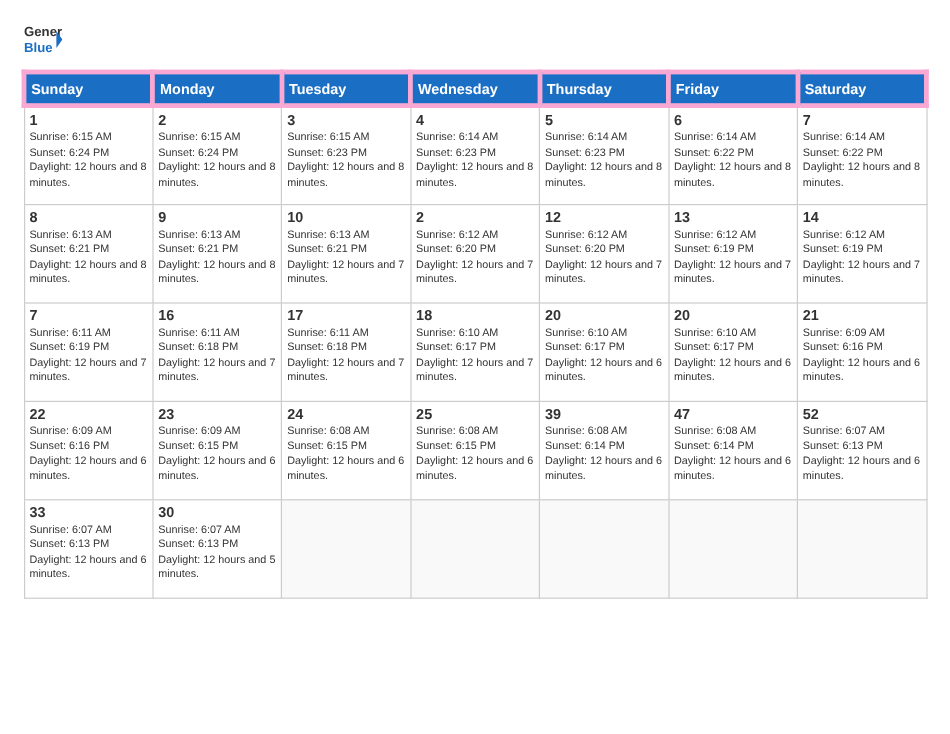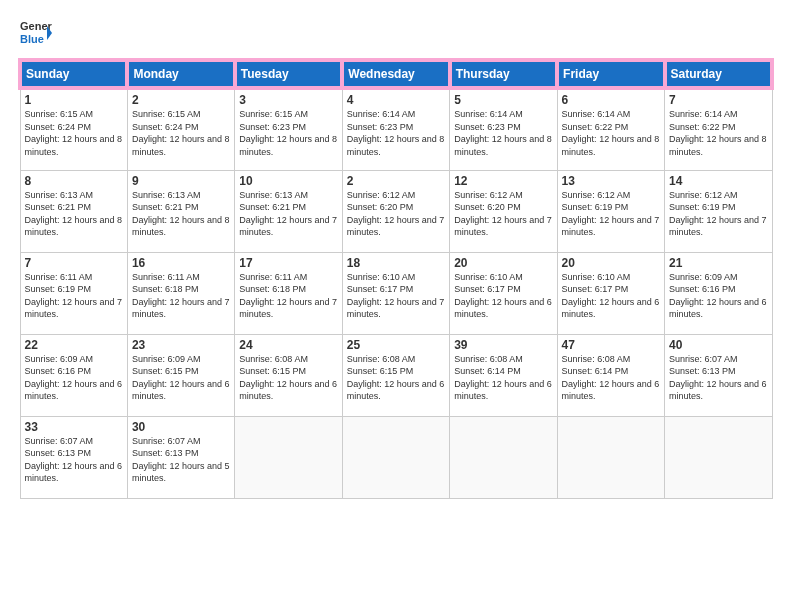--- a/index.html
+++ b/index.html
@@ -219,21 +219,21 @@
       </td>
           <td>
         <span class="day-num">39</span>
         <span class="day-info">Sunrise: 6:08 AM<br>Sunset: 6:14 PM<br>Daylight: 12 hours and 6 minutes.</span>
       </td>
           <td>
         <span class="day-num">47</span>
         <span class="day-info">Sunrise: 6:08 AM<br>Sunset: 6:14 PM<br>Daylight: 12 hours and 6 minutes.</span>
       </td>
           <td>
-        <span class="day-num">40</span>
+        <span class="day-num">52</span>
         <span class="day-info">Sunrise: 6:07 AM<br>Sunset: 6:13 PM<br>Daylight: 12 hours and 6 minutes.</span>
       </td>
         </tr>
         <tr>
           <td>
         <span class="day-num">33</span>
         <span class="day-info">Sunrise: 6:07 AM<br>Sunset: 6:13 PM<br>Daylight: 12 hours and 6 minutes.</span>
       </td>
           <td>
         <span class="day-num">30</span>

